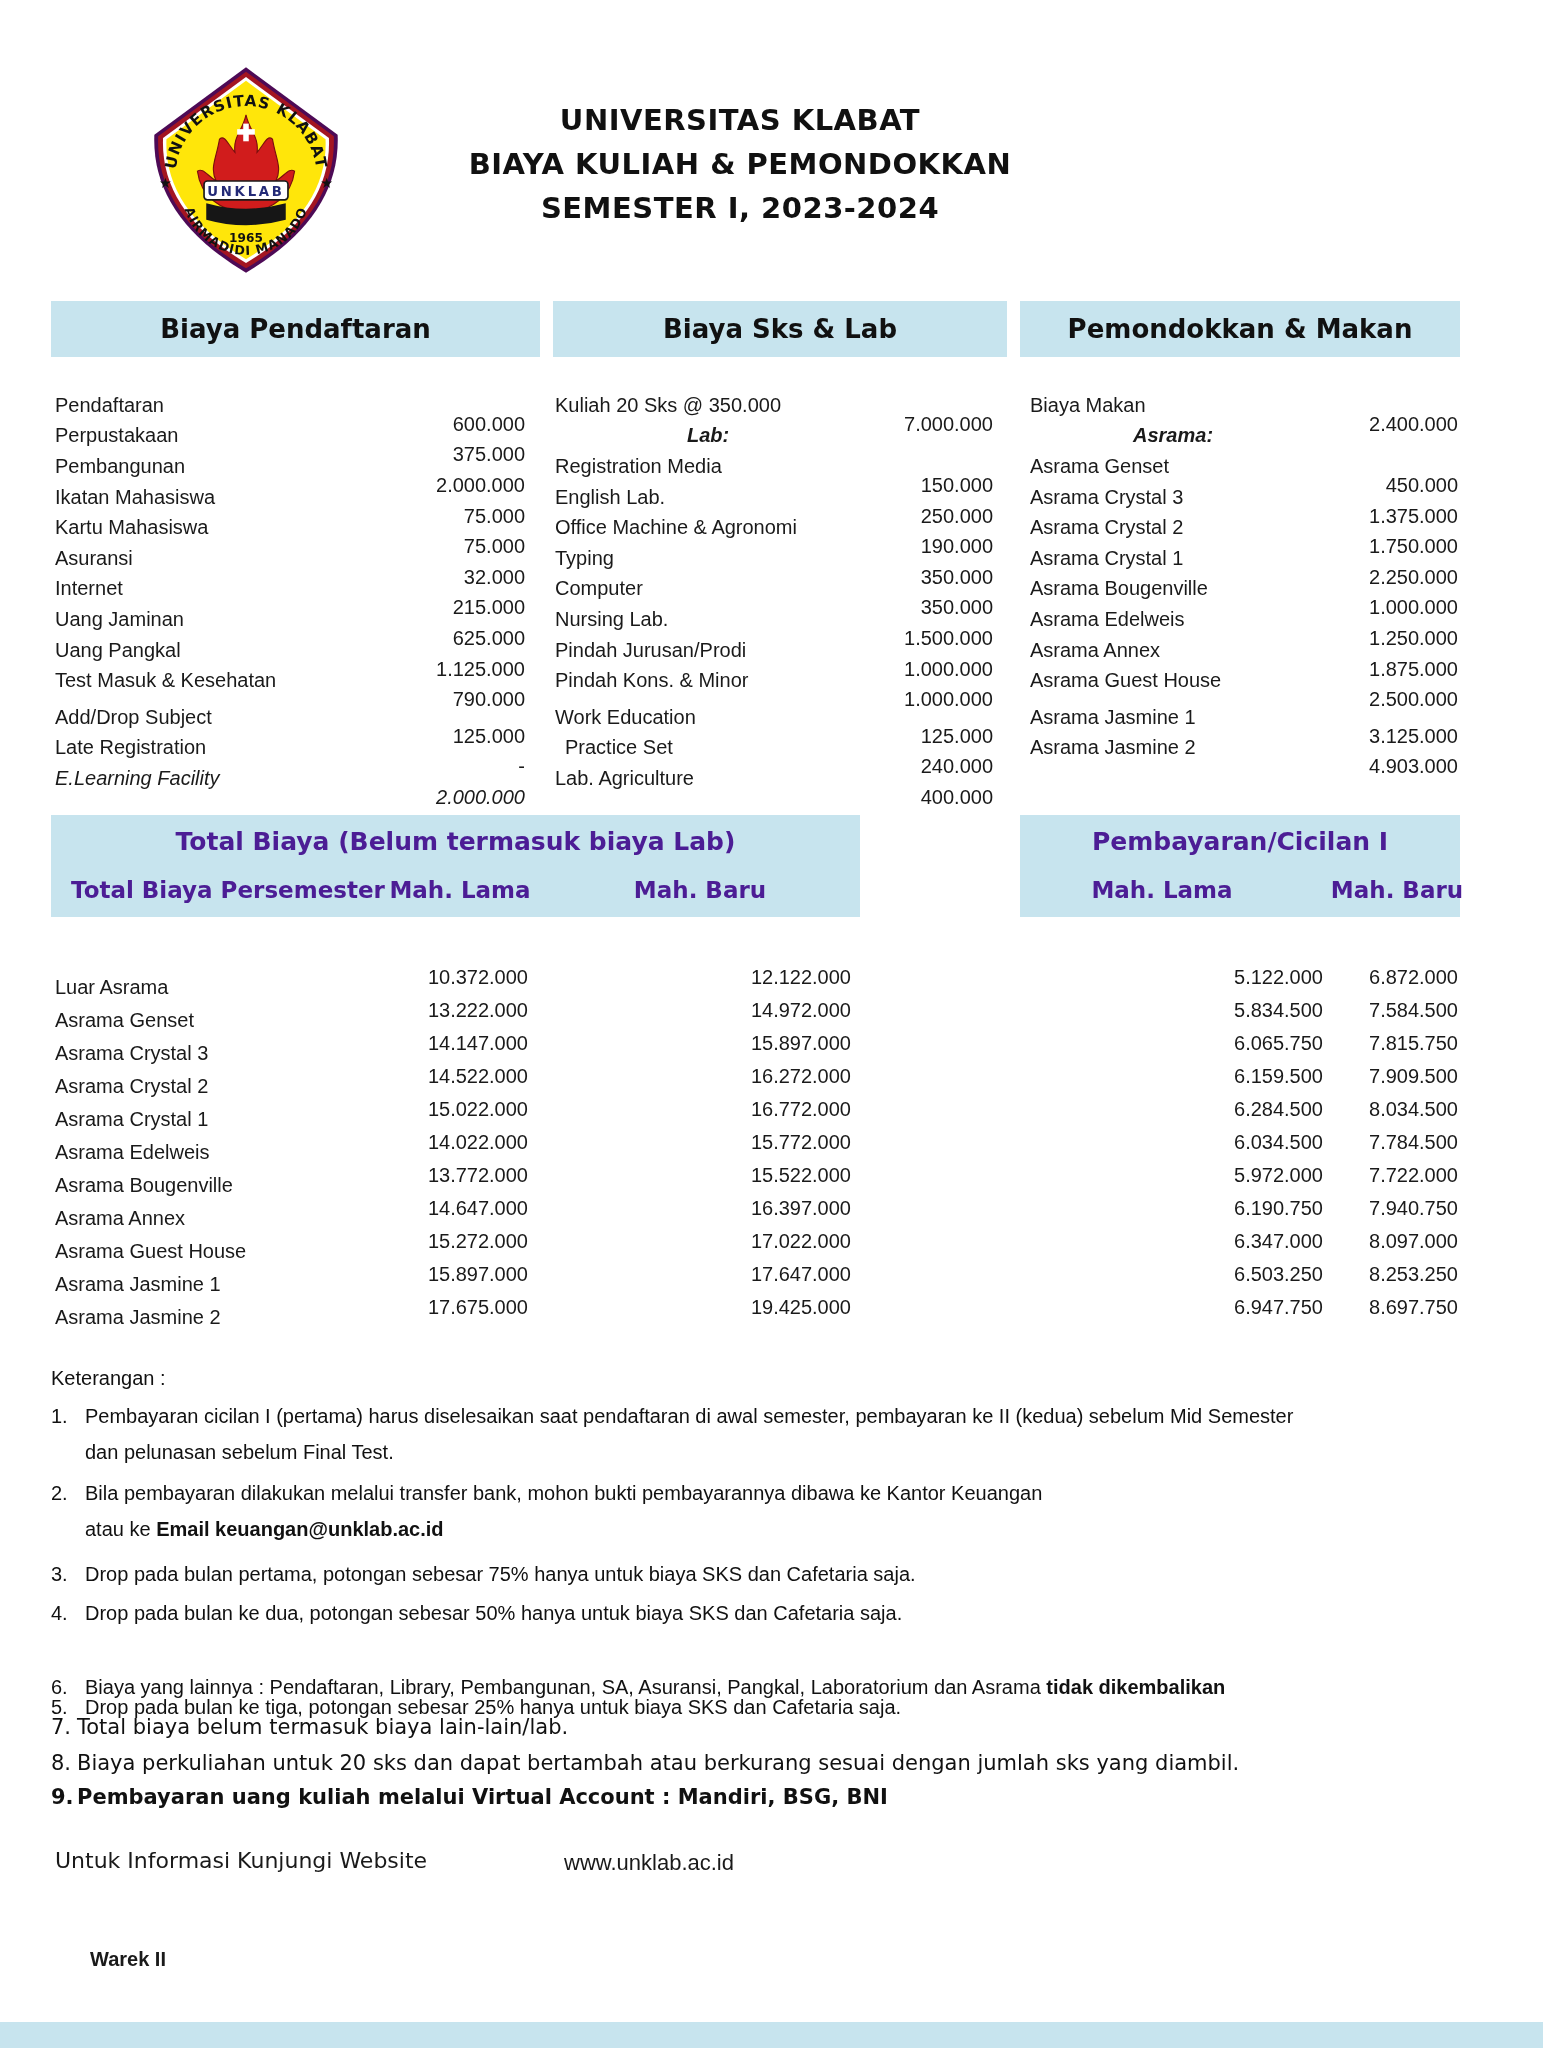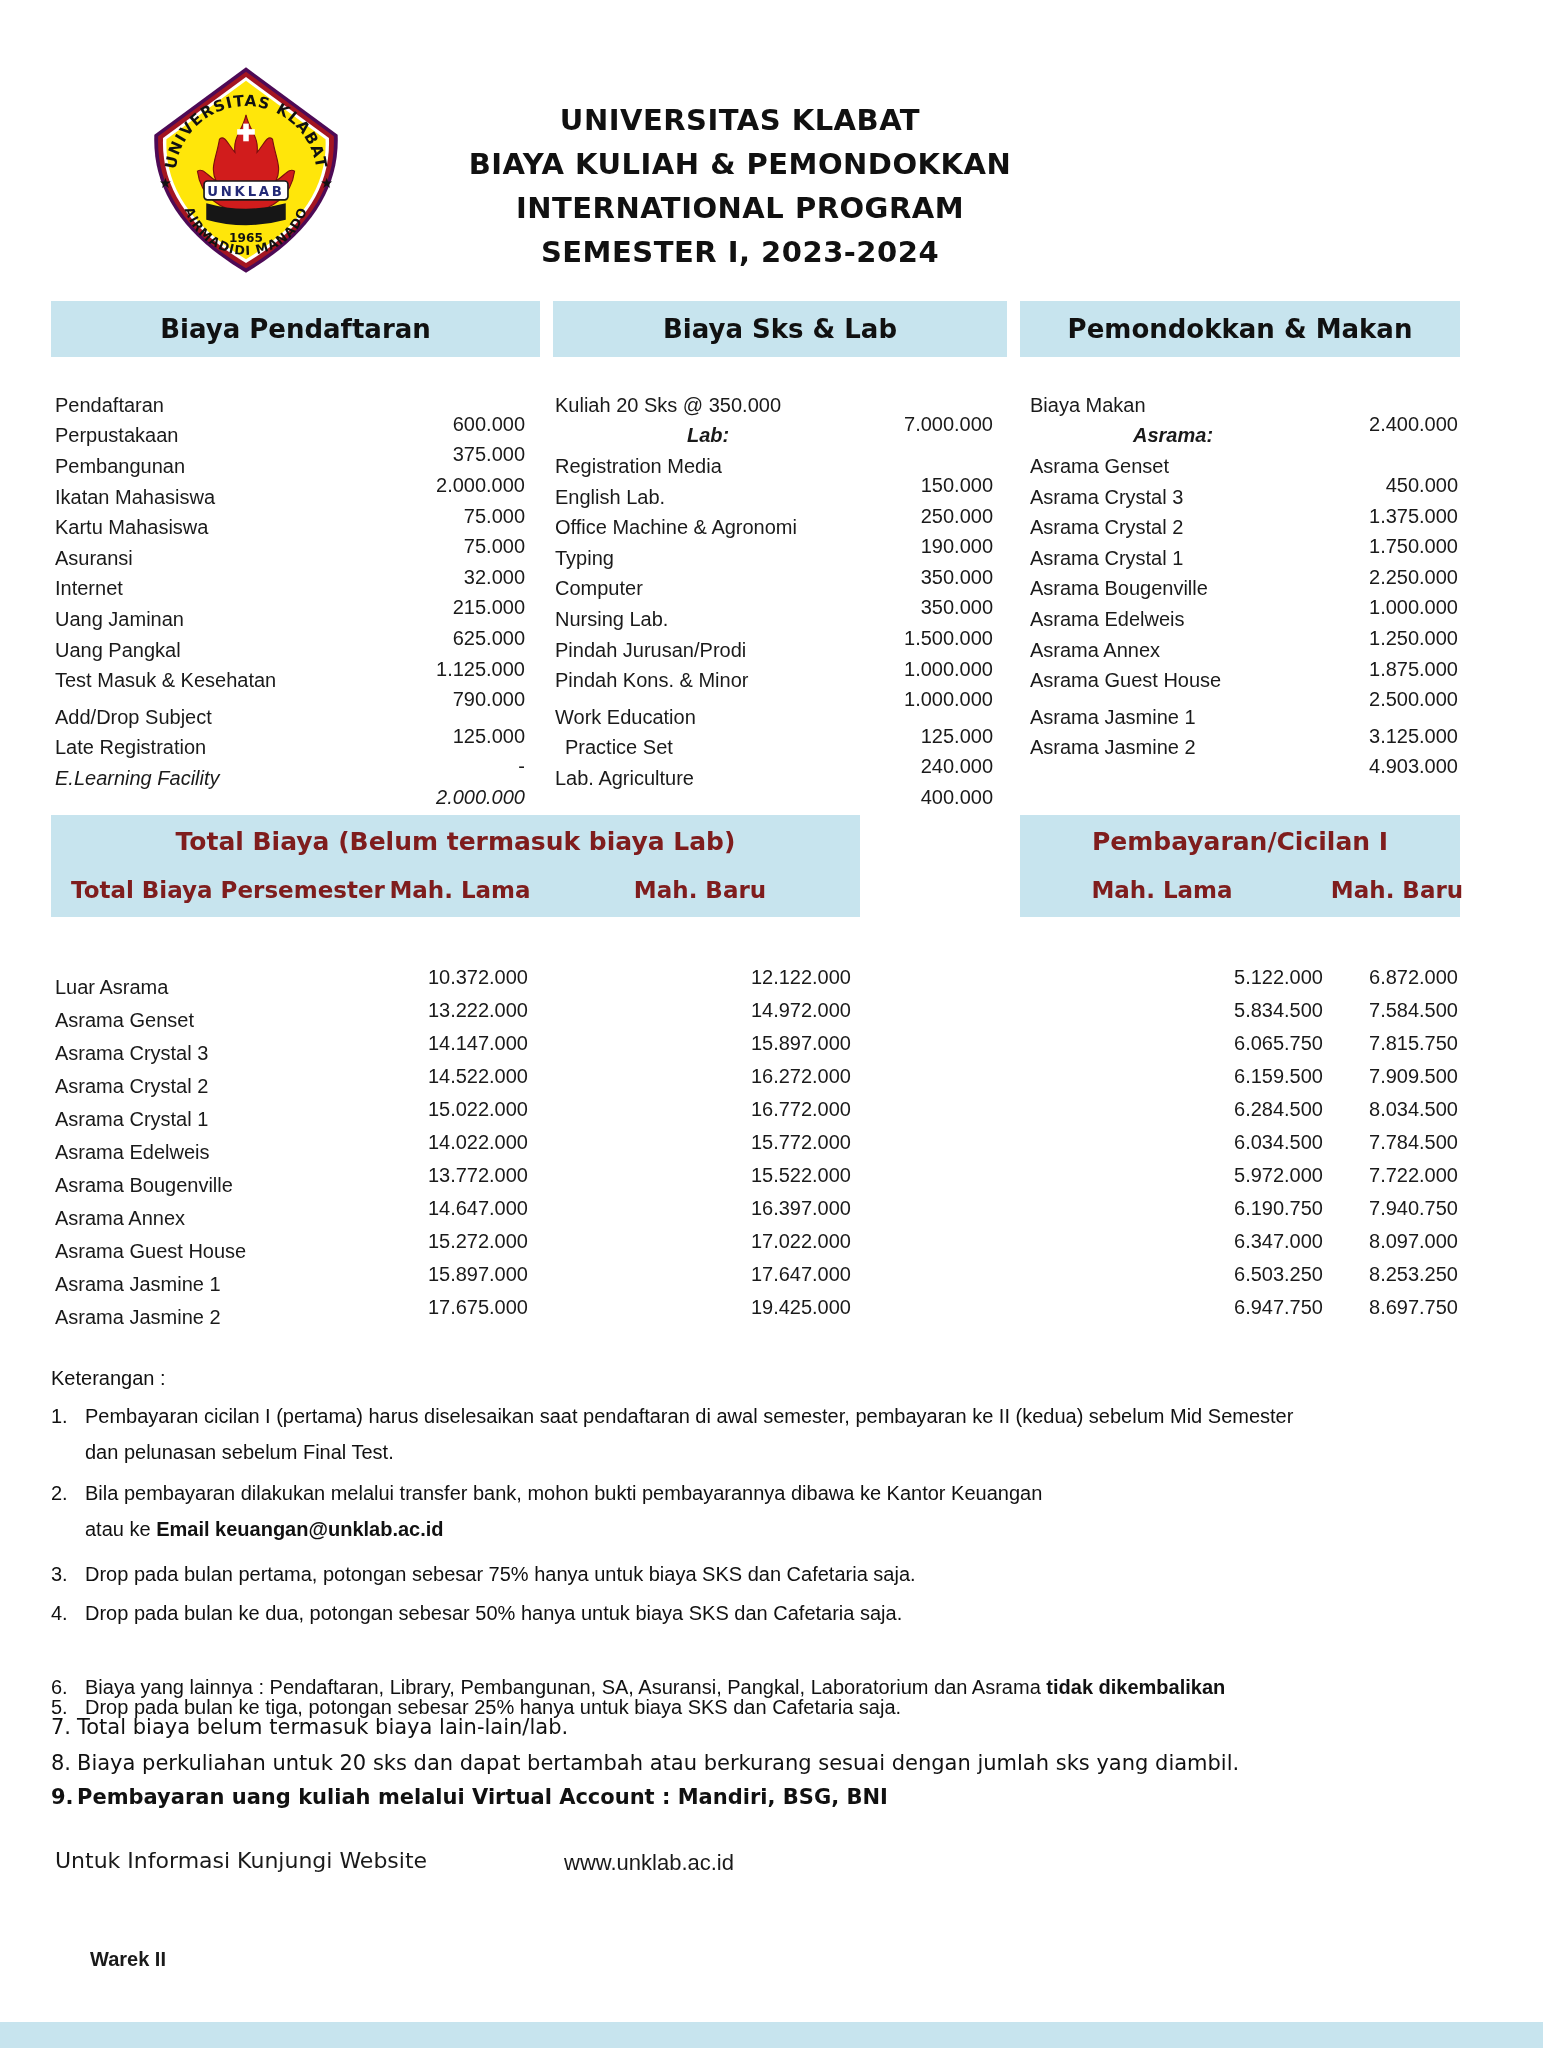--- a/index.html
+++ b/index.html
@@ -27,21 +27,21 @@
   #panel2 .row{padding-left:2px;padding-right:14px;}
   #panel3 .row{padding-left:10px;padding-right:2px;}
   .gap{margin-top:6px;}
   .subhead{font-weight:bold;font-style:italic;}
   #panel2 .subhead .label{padding-left:132px;}
   #panel3 .subhead .label{padding-left:103px;}
   .italic{font-style:italic;}
   .indent .label{padding-left:10px;}
   
   .bar2{position:relative;background:var(--blue,#c7e4ee);height:102px;
-        font-family:"DejaVu Sans",sans-serif;font-weight:bold;color:#7f1d1d;}
+        font-family:"DejaVu Sans",sans-serif;font-weight:bold;color:#4c1d95;}
   .bar2 .t1{position:absolute;top:12px;left:0;width:100%;text-align:center;font-size:25px;}
   .bar2 .h2{position:absolute;top:62px;font-size:23px;}
   #total{left:51px;top:815px;width:809px;}
   #total .h2.lbl{left:20px;}
   #total .h2.lama{left:329px;width:160px;text-align:center;}
   #total .h2.baru{left:569px;width:160px;text-align:center;}
   #cicilan{left:1020px;top:815px;width:440px;}
   #cicilan .h2.lama{left:62px;width:160px;text-align:center;}
   #cicilan .h2.baru{left:297px;width:160px;text-align:center;}
   #total .rows,#cicilan .rows{margin-top:44px;}
@@ -92,21 +92,20 @@
       <textPath href="#arcBottom" startOffset="50%" text-anchor="middle">AIRMADIDI MANADO</textPath>
     </text>
     <text x="27" y="112" text-anchor="middle" font-size="13" fill="#111">★</text>
     <text x="173" y="112" text-anchor="middle" font-size="13" fill="#111">★</text>
   </svg>
 </div>
 
 <div class="abs" id="title-block">
   <div>UNIVERSITAS KLABAT</div>
   <div>BIAYA KULIAH &amp; PEMONDOKKAN</div>
-  <div>INTERNATIONAL PROGRAM</div>
   <div>SEMESTER I, 2023-2024</div>
 </div>
 
 <div class="panel" id="panel1">
   <div class="bar">Biaya Pendaftaran</div>
   <div class="rows">
     <div class="row">
         <span class="label">Pendaftaran</span>
         <span class="value">600.000</span>
       </div>

